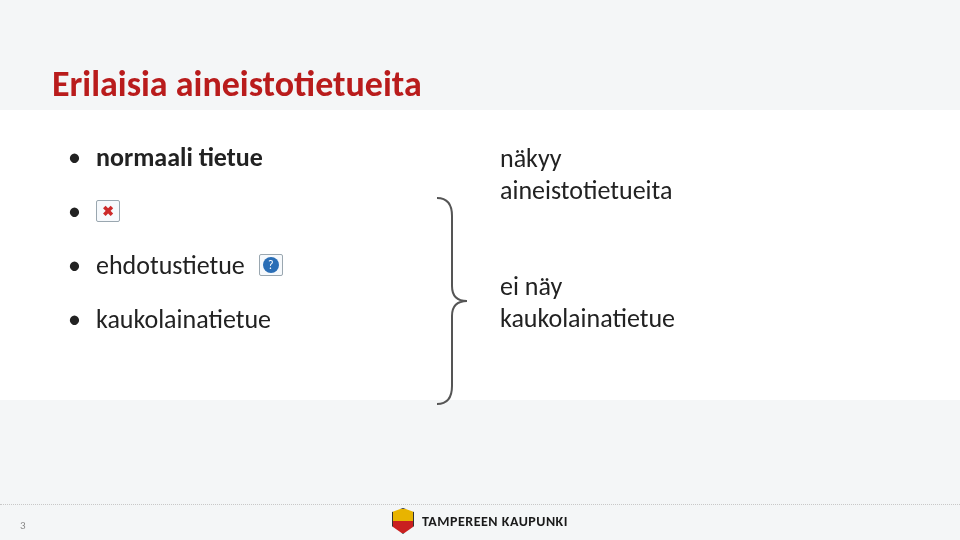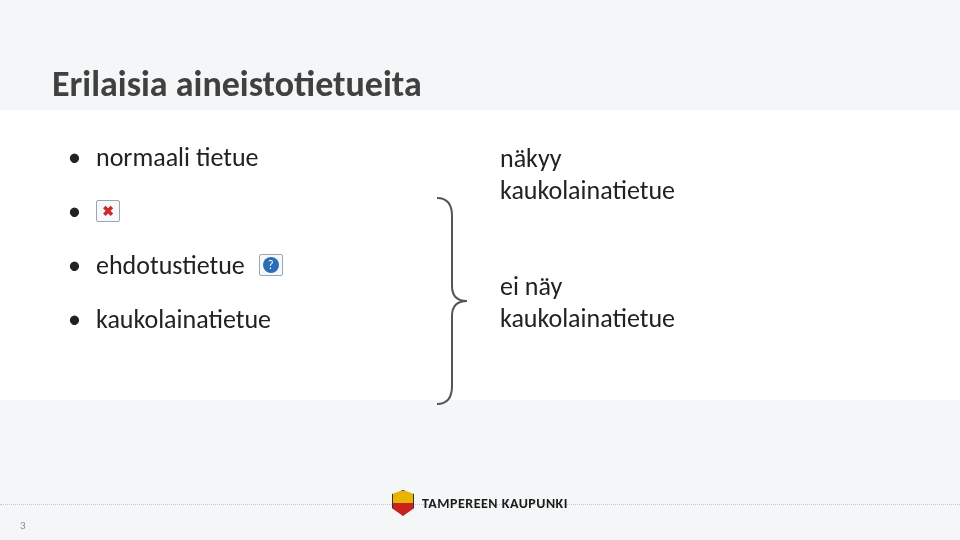--- a/index.html
+++ b/index.html
@@ -15,21 +15,21 @@
   .t1a { width: 150px; height: 420px; left: 40px;  top: -310px; }
   .t2a { width: 150px; height: 420px; left: 455px; top: -310px; }
   .t3a { width: 150px; height: 420px; left: 870px; top: -310px; }
   
 
   .heading {
     position: absolute;
     left: 52px; top: 62px;
     font-size: 36px;
     font-weight: 700;
-    color: #404040;
+    color: #b91c1c;
   }
 
   .bullets {
     position: absolute;
     left: 68px; top: 130px;
     width: 420px;
   }
   .bullets li {
     list-style: none;
     display: flex;
@@ -39,21 +39,21 @@
     font-size: 26px;
     color: #222;
   }
   .bullets li::before {
     content: "•";
     font-size: 26px;
     color: #222;
     width: 14px;
     display: inline-block;
   }
-  .bold { font-weight: 400; }
+  .bold { font-weight: 700; }
   .iconbox {
     width: 24px; height: 22px;
     border: 1px solid #9aa7b0;
     background: #f6f9fc;
     display: inline-flex;
     align-items: center; justify-content: center;
     font-size: 14px;
     border-radius: 2px;
   }
   .iconbox.info::after { content: "ℹ"; color: #2a6eb6; font-weight: bold; }
@@ -80,21 +80,21 @@
     border-top: 1px dotted #c8c8c8;
   }
   .pagenum {
     position: absolute;
     left: 20px; bottom: 8px;
     font-size: 11px; color: #888;
   }
   .city-logo {
     position: absolute;
     left: 50%; transform: translateX(-50%);
-    bottom: 24px;
+    bottom: 6px;
     display: flex; align-items: center; gap: 8px;
   }
   .shield {
     width: 22px; height: 26px;
     background: linear-gradient(#e8b400 50%, #c92020 50%);
     clip-path: polygon(50% 0, 100% 15%, 100% 70%, 50% 100%, 0 70%, 0 15%);
     border: 1px solid #333;
   }
   .city-text { font-size: 14px; font-weight: 700; letter-spacing: 0.5px; color: #1a1a1a; }
 </style>
@@ -136,21 +136,21 @@
     </li>
   </ul>
 
   <div class="brace">
     <svg viewBox="0 0 40 210" preserveAspectRatio="none">
       <path d="M5 2 Q20 2 20 20 L20 90 Q20 105 35 105 Q20 105 20 120 L20 190 Q20 208 5 208" fill="none" stroke="#555" stroke-width="2"></path>
     </svg>
   </div>
 
   <div class="labels-right">
-    <div class="label-visible">näkyy kaukolainatietue</div>
+    <div class="label-visible">näkyy aineistotietueita</div>
     <div class="label-hidden">ei näy kaukolainatietue</div>
   </div>
 
   <div class="footer">
     <div class="pagenum">3</div>
     <div class="city-logo">
       <div class="shield"></div>
       <div class="city-text">TAMPEREEN KAUPUNKI</div>
     </div>
   </div>

